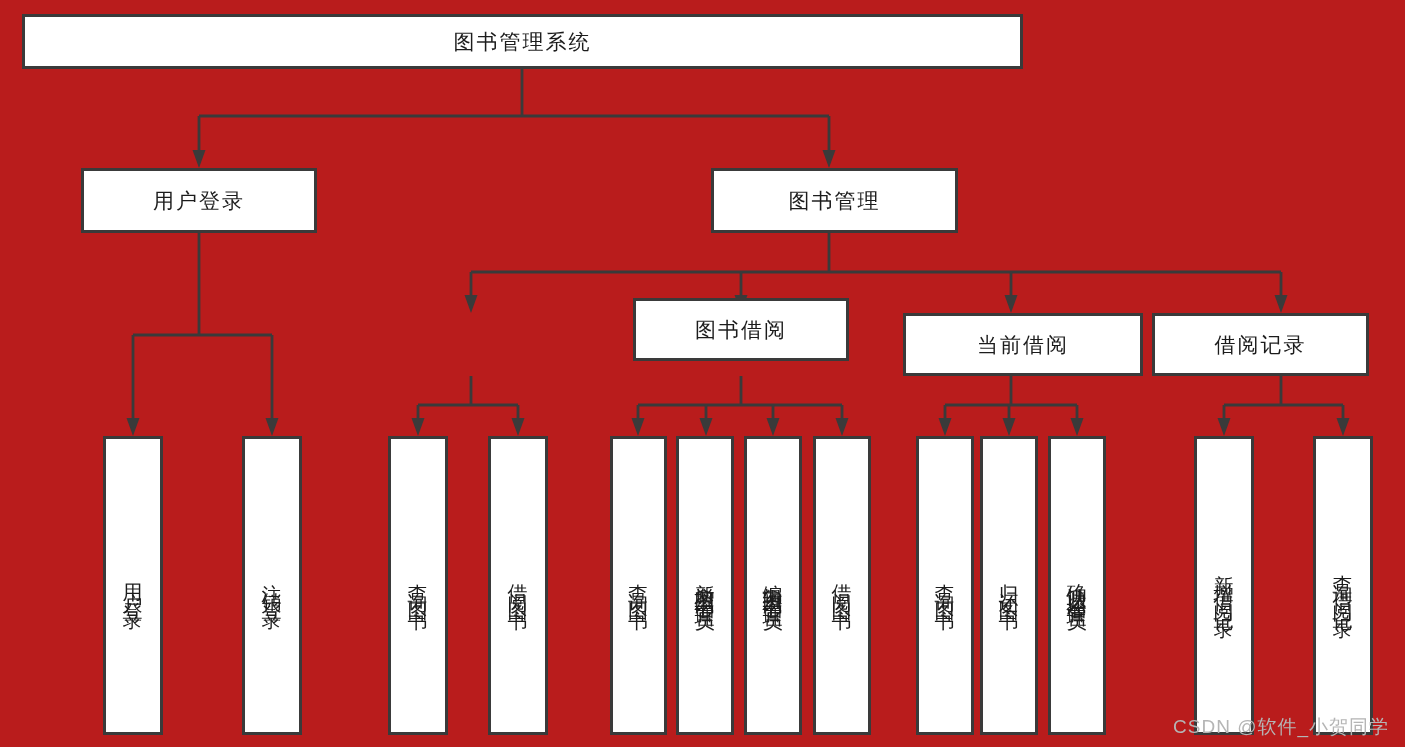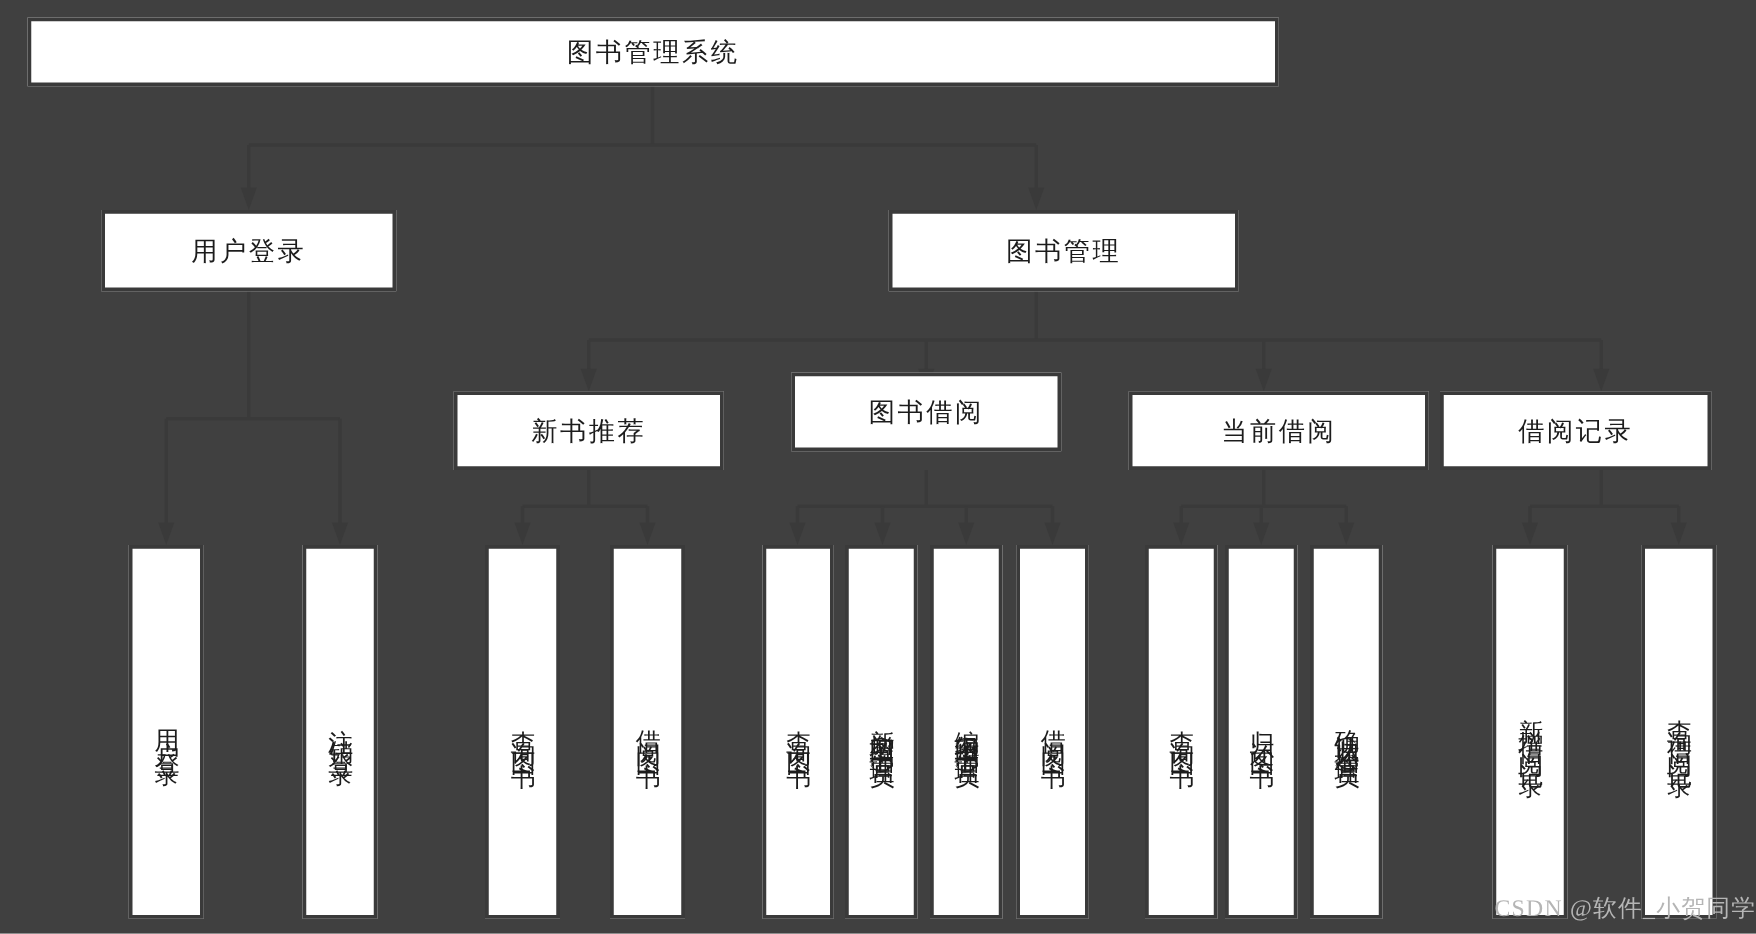--- a/index.html
+++ b/index.html
@@ -1,23 +1,22 @@
 <!DOCTYPE html>
 <html><head>
 <meta charset="utf-8">
 <style>
   html, body { margin: 0; padding: 0; background: #ffffff; }
   body { font-family: "Liberation Sans", sans-serif; }
   #canvas {
     position: relative;
     width: 1405px;
     height: 747px;
-    background: #404040;
+    background: #b91c1c;
     overflow: hidden;
-    font-family: Liberation Serif, serif;
   }
   #wires { position: absolute; left: 0; top: 0; width: 1405px; height: 747px; }
   .node {
     position: absolute;
     box-sizing: border-box;
     background: #ffffff;
     border: 3px solid #3a3a3a;
     display: flex;
     align-items: center;
     justify-content: center;
@@ -42,21 +41,21 @@
   }
   .leaf span {
     writing-mode: vertical-rl;
     text-orientation: mixed;
     letter-spacing: 9px;
     line-height: 1;
   }
   .leaf.long span { letter-spacing: 4px; }
   #watermark {
     position: absolute;
-    right: 0;
+    right: 16px;
     top: 714px;
     color: #b5b5b5;
     font-size: 19px;
     letter-spacing: 1px;
     white-space: nowrap;
   }
 </style>
 </head>
 <body>
 
@@ -124,23 +123,22 @@
       <polygon points="1002.5,418 1015.5,418 1009,436"></polygon>
       <polygon points="1070.5,418 1083.5,418 1077,436"></polygon>
       <polygon points="1217.5,418 1230.5,418 1224,436"></polygon>
       <polygon points="1336.5,418 1349.5,418 1343,436"></polygon>
     </g>
   </svg>
 
   <div class="node" style="left:22px; top:14px; width:1001px; height:55px;">图书管理系统</div>
 
   <div class="node" style="left:81px; top:168px; width:236px; height:65px;">用户登录</div>
-  <div class="node" style="left:711px; top:168px; width:280px; height:65px;">图书管理</div>
+  <div class="node" style="left:711px; top:168px; width:247px; height:65px;">图书管理</div>
 
-  <div class="node" style="left:363px; top:313px; width:216px; height:63px;">新书推荐</div>
   <div class="node" style="left:633px; top:298px; width:216px; height:63px;">图书借阅</div>
   <div class="node" style="left:903px; top:313px; width:240px; height:63px;">当前借阅</div>
   <div class="node" style="left:1152px; top:313px; width:217px; height:63px;">借阅记录</div>
 
   <div class="leaf" style="left:103px; width:60px;">
     <span>用户登录</span>
   </div>
   <div class="leaf" style="left:242px; width:60px;">
     <span>注销登录</span>
   </div>

